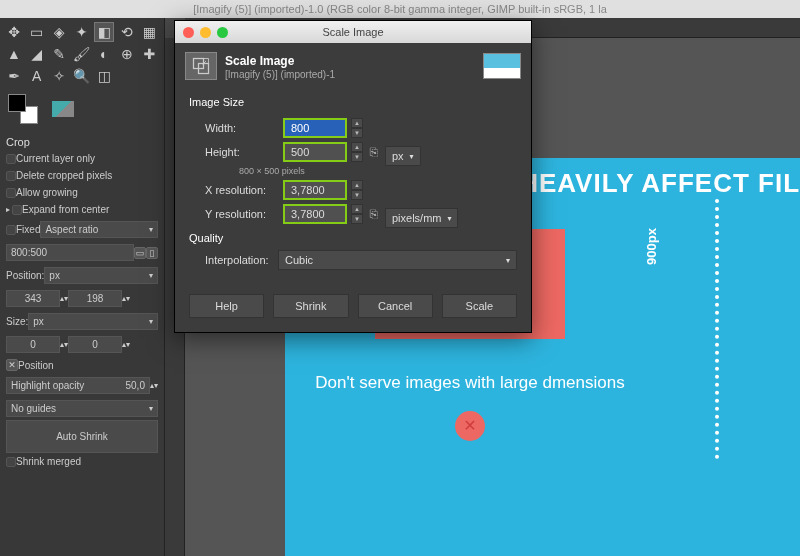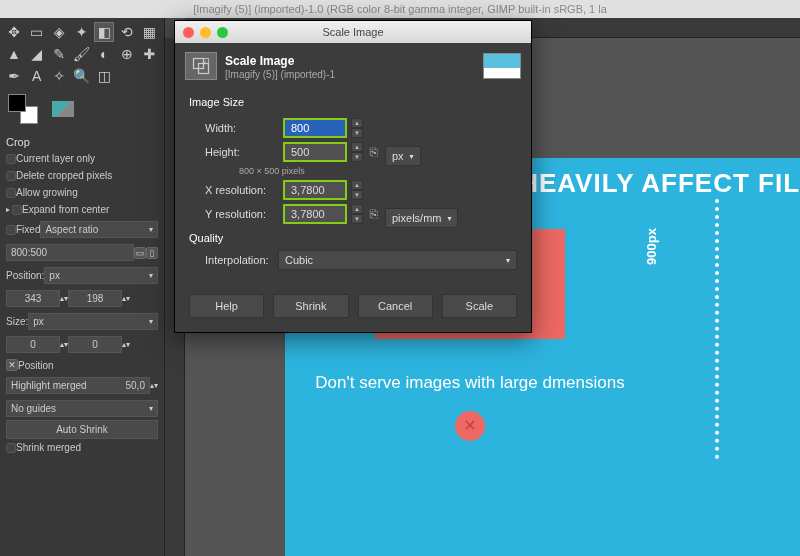--- a/index.html
+++ b/index.html
@@ -18,21 +18,21 @@
 .thumb{width:22px;height:16px;background:linear-gradient(135deg,#4aa 50%,#888 50%);margin-left:14px}
 .tool-options{flex:1;padding:6px;font-size:10px;color:#ccc;overflow:hidden}
 .to-title{font-size:11px;padding:2px 0;color:#ddd}
 .to-row{display:flex;align-items:center;padding:3px 0;}
 .to-check{width:10px;height:10px;border:1px solid #555;background:#444;border-radius:2px}
 .to-row.exp::before{content:"▸";font-size:8px;margin-right:2px}
 .to-sel{flex:1;background:#4a4a4a;border:1px solid #555;padding:2px 4px;font-size:10px;display:flex;justify-content:space-between;align-items:center}
 .to-sel .chev{font-size:8px}
 .to-num{background:#4a4a4a;border:1px solid #555;padding:2px 4px;font-size:10px;width:54px;text-align:center}
 .to-x{background:#555;border:1px solid #666;border-radius:2px;width:12px;height:12px;display:flex;align-items:center;justify-content:center;font-size:9px}
-.to-btn{background:#4a4a4a;border:1px solid #555;padding:3px;font-size:10px;text-align:center}
+.to-btn{background:#4a4a4a;border:1px solid #555;padding:10px;font-size:10px;text-align:center}
 .canvas-area{flex:1;background:#4a4a4a;position:relative;overflow:hidden}
 .ruler-h{position:absolute;top:0;left:20px;right:0;height:20px;background:#3a3a3a;border-bottom:1px solid #222}
 .ruler-v{position:absolute;top:20px;left:0;bottom:0;width:20px;background:#3a3a3a;border-right:1px solid #222}
 .canvas{position:absolute;top:20px;left:20px;right:0;bottom:0;background:#555}
 .artwork{position:absolute;top:120px;left:100px;width:700px;height:500px;background:#2db4de}
 .art-h1{font-family:'Arial Black',Arial;font-weight:900;color:#fff;font-size:26px;text-align:center;padding:10px 20px 0;letter-spacing:1px;line-height:1.2}
 .art-body{display:flex;padding:30px 20px 0;position:relative}
 .art-left{flex:1;text-align:center}
 .redbox{width:190px;height:110px;background:#ed6862;margin:0 auto}
 .art-text{color:#fff;font-size:17px;margin-top:32px;line-height:1.4}
@@ -163,21 +163,21 @@
           <span style="font-size:8px">▴▾</span>
           <div class="to-num">0</div>
           <span style="font-size:8px">▴▾</span>
         </div>
       <div class="to-row">
           <span class="to-x">✕</span>
           <span>Position</span>
         </div>
       <div class="to-row">
           <div class="to-sel" style="flex:1">
-            <span>Highlight merged</span>
+            <span>Highlight opacity</span>
             <span>50,0</span>
           </div>
           <span style="font-size:8px">▴▾</span>
         </div>
       <div class="to-row">
           <div class="to-sel" style="flex:1">
             <span>No guides</span>
             <span class="chev">▾</span>
           </div>
         </div>

